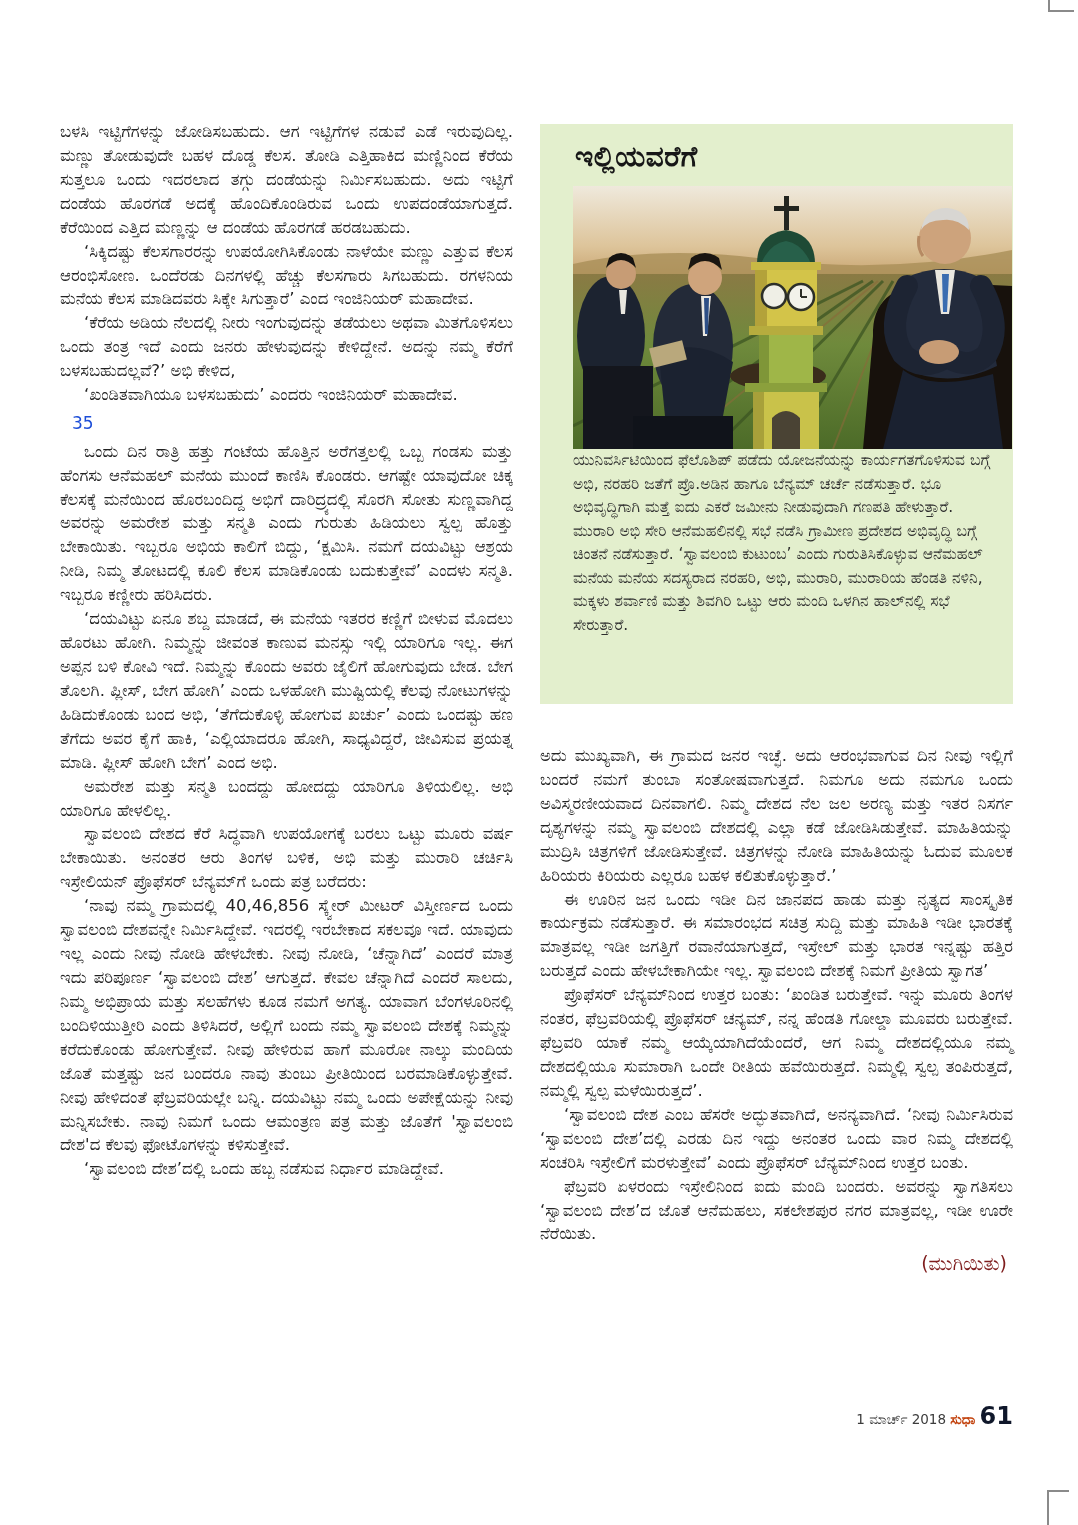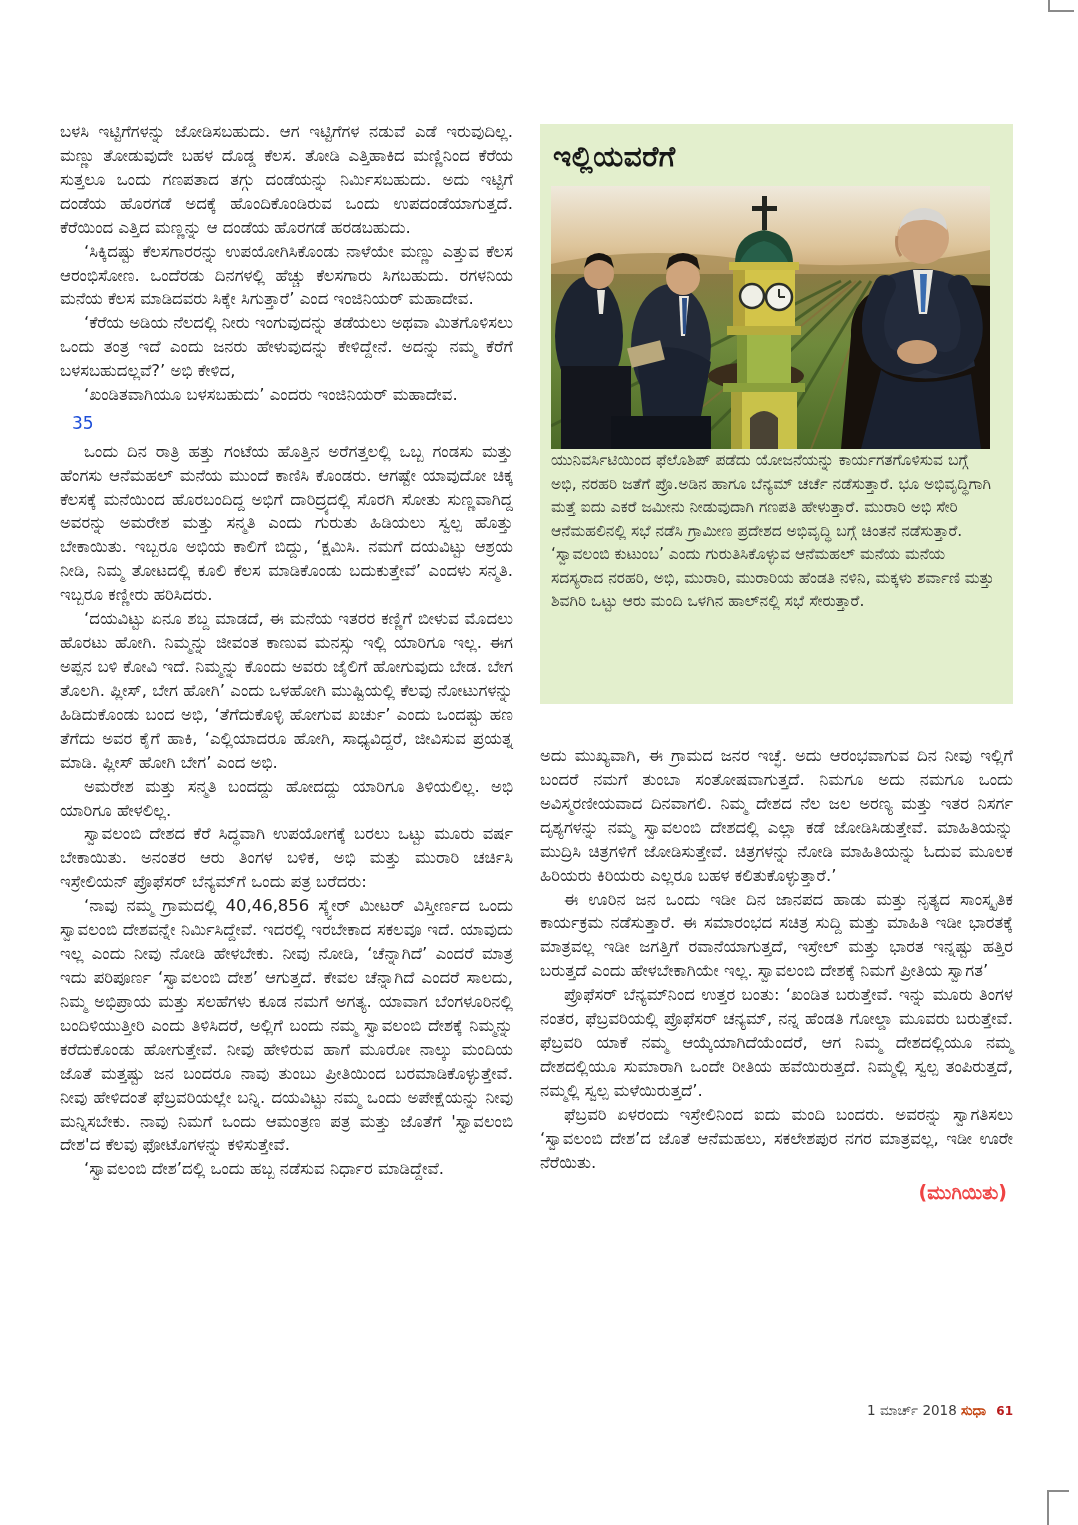--- a/index.html
+++ b/index.html
@@ -24,65 +24,65 @@
   }
   .para.indent{text-indent:24px;}
   .section-num{
     font-size:17px;color:#1d4ed8;margin:4px 0 4px 12px;text-align:left;
     font-family:"DejaVu Sans","Liberation Sans",sans-serif;
   }
 
   
   .side-box{
     position:absolute;left:540px;top:124px;width:473px;height:580px;
-    background:#e3efcd;box-sizing:border-box;padding:14px 17px 12px 11px;
+    background:#e3efcd;box-sizing:border-box;padding:14px 17px 12px 33px;
   }
   .side-box-title{
     font-size:28px;font-weight:bold;color:#171717;margin:2px 0 12px 2px;
     letter-spacing:0.5px;
   }
   .photo-frame{
     width:439px;height:263px;overflow:hidden;background:#cbb78a;
   }
   .photo-frame svg{display:block;}
   .side-caption{
     font-size:15.5px;line-height:1.52;color:#2d2d2d;
     text-align:left;word-break:break-word;
   }
 
   
   .end-mark{
     margin-top:6px;text-align:right;padding-right:6px;
-    color:#ef4444;font-weight:bold;font-size:19px;
+    color:#7f1d1d;font-weight:normal;font-size:19px;
   }
   .footer{
     position:absolute;left:540px;top:1402px;width:473px;text-align:right;
     color:#3c3c3c;font-size:13.5px;white-space:nowrap;
   }
   .footer .mag{font-weight:bold;color:#c2410c;}
-  .footer .pagenum{font-size:12px;font-weight:bold;color:#b91c1c;margin-left:6px;}
+  .footer .pagenum{font-size:24px;font-weight:bold;color:#0f172a;}
 
   
   .corner-mark{position:absolute;}
   .corner-mark.tr{
     left:1048px;top:0;width:24px;height:10px;
     border-left:2px solid #8a8a8a;border-bottom:2px solid #8a8a8a;
   }
   .corner-mark.br{
     left:1047px;top:1490px;width:20px;height:35px;
     border-left:2px solid #8a8a8a;border-top:2px solid #8a8a8a;
   }
 </style>
 </head>
 <body>
 
 <div class="page">
 
   <div class="left-col">
-    <p class="para">ಬಳಸಿ ಇಟ್ಟಿಗೆಗಳನ್ನು ಜೋಡಿಸಬಹುದು. ಆಗ ಇಟ್ಟಿಗೆಗಳ ನಡುವೆ ಎಡೆ ಇರುವುದಿಲ್ಲ. ಮಣ್ಣು ತೋಡುವುದೇ ಬಹಳ ದೊಡ್ಡ ಕೆಲಸ. ತೋಡಿ ಎತ್ತಿಹಾಕಿದ ಮಣ್ಣಿನಿಂದ ಕೆರೆಯ ಸುತ್ತಲೂ ಒಂದು ಗಣಪತಾದ ತಗ್ಗು ದಂಡೆಯನ್ನು ನಿರ್ಮಿಸಬಹುದು. ಅದು ಇಟ್ಟಿಗೆ ದಂಡೆಯ ಹೊರಗಡೆ ಅದಕ್ಕೆ ಹೊಂದಿಕೊಂಡಿರುವ ಒಂದು ಉಪದಂಡೆಯಾಗುತ್ತದೆ. ಕೆರೆಯಿಂದ ಎತ್ತಿದ ಮಣ್ಣನ್ನು ಆ ದಂಡೆಯ ಹೊರಗಡೆ ಹರಡಬಹುದು.</p>
+    <p class="para">ಬಳಸಿ ಇಟ್ಟಿಗೆಗಳನ್ನು ಜೋಡಿಸಬಹುದು. ಆಗ ಇಟ್ಟಿಗೆಗಳ ನಡುವೆ ಎಡೆ ಇರುವುದಿಲ್ಲ. ಮಣ್ಣು ತೋಡುವುದೇ ಬಹಳ ದೊಡ್ಡ ಕೆಲಸ. ತೋಡಿ ಎತ್ತಿಹಾಕಿದ ಮಣ್ಣಿನಿಂದ ಕೆರೆಯ ಸುತ್ತಲೂ ಒಂದು ಇದರಲಾದ ತಗ್ಗು ದಂಡೆಯನ್ನು ನಿರ್ಮಿಸಬಹುದು. ಅದು ಇಟ್ಟಿಗೆ ದಂಡೆಯ ಹೊರಗಡೆ ಅದಕ್ಕೆ ಹೊಂದಿಕೊಂಡಿರುವ ಒಂದು ಉಪದಂಡೆಯಾಗುತ್ತದೆ. ಕೆರೆಯಿಂದ ಎತ್ತಿದ ಮಣ್ಣನ್ನು ಆ ದಂಡೆಯ ಹೊರಗಡೆ ಹರಡಬಹುದು.</p>
     <p class="para indent">‘ಸಿಕ್ಕಿದಷ್ಟು ಕೆಲಸಗಾರರನ್ನು ಉಪಯೋಗಿಸಿಕೊಂಡು ನಾಳೆಯೇ ಮಣ್ಣು ಎತ್ತುವ ಕೆಲಸ ಆರಂಭಿಸೋಣ. ಒಂದೆರಡು ದಿನಗಳಲ್ಲಿ ಹೆಚ್ಚು ಕೆಲಸಗಾರು ಸಿಗಬಹುದು. ರಗಳನಿಯ ಮನೆಯ ಕೆಲಸ ಮಾಡಿದವರು ಸಿಕ್ಕೇ ಸಿಗುತ್ತಾರೆ’ ಎಂದ ಇಂಜಿನಿಯರ್ ಮಹಾದೇವ.</p>
     <p class="para indent">‘ಕೆರೆಯ ಅಡಿಯ ನೆಲದಲ್ಲಿ ನೀರು ಇಂಗುವುದನ್ನು ತಡೆಯಲು ಅಥವಾ ಮಿತಗೊಳಿಸಲು ಒಂದು ತಂತ್ರ ಇದೆ ಎಂದು ಜನರು ಹೇಳುವುದನ್ನು ಕೇಳಿದ್ದೇನೆ. ಅದನ್ನು ನಮ್ಮ ಕೆರೆಗೆ ಬಳಸಬಹುದಲ್ಲವೆ?’ ಅಭಿ ಕೇಳಿದ,</p>
     <p class="para indent">‘ಖಂಡಿತವಾಗಿಯೂ ಬಳಸಬಹುದು’ ಎಂದರು ಇಂಜಿನಿಯರ್ ಮಹಾದೇವ.</p>
     <p class="para section-num">35</p>
     <p class="para indent">ಒಂದು ದಿನ ರಾತ್ರಿ ಹತ್ತು ಗಂಟೆಯ ಹೊತ್ತಿನ ಅರೆಗತ್ತಲಲ್ಲಿ ಒಬ್ಬ ಗಂಡಸು ಮತ್ತು ಹೆಂಗಸು ಆನೆಮಹಲ್ ಮನೆಯ ಮುಂದೆ ಕಾಣಿಸಿ ಕೊಂಡರು. ಆಗಷ್ಟೇ ಯಾವುದೋ ಚಿಕ್ಕ ಕೆಲಸಕ್ಕೆ ಮನೆಯಿಂದ ಹೊರಬಂದಿದ್ದ ಅಭಿಗೆ ದಾರಿದ್ರ್ಯದಲ್ಲಿ ಸೊರಗಿ ಸೋತು ಸುಣ್ಣವಾಗಿದ್ದ ಅವರನ್ನು ಅಮರೇಶ ಮತ್ತು ಸನ್ಮತಿ ಎಂದು ಗುರುತು ಹಿಡಿಯಲು ಸ್ವಲ್ಪ ಹೊತ್ತು ಬೇಕಾಯಿತು. ಇಬ್ಬರೂ ಅಭಿಯ ಕಾಲಿಗೆ ಬಿದ್ದು, ‘ಕ್ಷಮಿಸಿ. ನಮಗೆ ದಯವಿಟ್ಟು ಆಶ್ರಯ ನೀಡಿ, ನಿಮ್ಮ ತೋಟದಲ್ಲಿ ಕೂಲಿ ಕೆಲಸ ಮಾಡಿಕೊಂಡು ಬದುಕುತ್ತೇವೆ’ ಎಂದಳು ಸನ್ಮತಿ. ಇಬ್ಬರೂ ಕಣ್ಣೀರು ಹರಿಸಿದರು.</p>
     <p class="para indent">‘ದಯವಿಟ್ಟು ಏನೂ ಶಬ್ದ ಮಾಡದೆ, ಈ ಮನೆಯ ಇತರರ ಕಣ್ಣಿಗೆ ಬೀಳುವ ಮೊದಲು ಹೊರಟು ಹೋಗಿ. ನಿಮ್ಮನ್ನು ಜೀವಂತ ಕಾಣುವ ಮನಸ್ಸು ಇಲ್ಲಿ ಯಾರಿಗೂ ಇಲ್ಲ. ಈಗ ಅಪ್ಪನ ಬಳಿ ಕೋವಿ ಇದೆ. ನಿಮ್ಮನ್ನು ಕೊಂದು ಅವರು ಜೈಲಿಗೆ ಹೋಗುವುದು ಬೇಡ. ಬೇಗ ತೊಲಗಿ. ಪ್ಲೀಸ್, ಬೇಗ ಹೋಗಿ’ ಎಂದು ಒಳಹೋಗಿ ಮುಷ್ಟಿಯಲ್ಲಿ ಕೆಲವು ನೋಟುಗಳನ್ನು ಹಿಡಿದುಕೊಂಡು ಬಂದ ಅಭಿ, ‘ತೆಗೆದುಕೊಳ್ಳಿ ಹೋಗುವ ಖರ್ಚು’ ಎಂದು ಒಂದಷ್ಟು ಹಣ ತೆಗೆದು ಅವರ ಕೈಗೆ ಹಾಕಿ, ‘ಎಲ್ಲಿಯಾದರೂ ಹೋಗಿ, ಸಾಧ್ಯವಿದ್ದರೆ, ಜೀವಿಸುವ ಪ್ರಯತ್ನ ಮಾಡಿ. ಪ್ಲೀಸ್ ಹೋಗಿ ಬೇಗ’ ಎಂದ ಅಭಿ.</p>
     <p class="para indent">ಅಮರೇಶ ಮತ್ತು ಸನ್ಮತಿ ಬಂದದ್ದು ಹೋದದ್ದು ಯಾರಿಗೂ ತಿಳಿಯಲಿಲ್ಲ. ಅಭಿ ಯಾರಿಗೂ ಹೇಳಲಿಲ್ಲ.</p>
     <p class="para indent">ಸ್ವಾವಲಂಬಿ ದೇಶದ ಕೆರೆ ಸಿದ್ಧವಾಗಿ ಉಪಯೋಗಕ್ಕೆ ಬರಲು ಒಟ್ಟು ಮೂರು ವರ್ಷ ಬೇಕಾಯಿತು. ಅನಂತರ ಆರು ತಿಂಗಳ ಬಳಿಕ, ಅಭಿ ಮತ್ತು ಮುರಾರಿ ಚರ್ಚಿಸಿ ಇಸ್ರೇಲಿಯನ್ ಪ್ರೊಫೆಸರ್ ಬೆನ್ಯಮ್‌ಗೆ ಒಂದು ಪತ್ರ ಬರೆದರು:</p>
     <p class="para indent">‘ನಾವು ನಮ್ಮ ಗ್ರಾಮದಲ್ಲಿ 40,46,856 ಸ್ಕ್ವೇರ್ ಮೀಟರ್ ವಿಸ್ತೀರ್ಣದ ಒಂದು ಸ್ವಾವಲಂಬಿ ದೇಶವನ್ನೇ ನಿರ್ಮಿಸಿದ್ದೇವೆ. ಇದರಲ್ಲಿ ಇರಬೇಕಾದ ಸಕಲವೂ ಇದೆ. ಯಾವುದು ಇಲ್ಲ ಎಂದು ನೀವು ನೋಡಿ ಹೇಳಬೇಕು. ನೀವು ನೋಡಿ, ‘ಚೆನ್ನಾಗಿದೆ’ ಎಂದರೆ ಮಾತ್ರ ಇದು ಪರಿಪೂರ್ಣ ‘ಸ್ವಾವಲಂಬಿ ದೇಶ’ ಆಗುತ್ತದೆ. ಕೇವಲ ಚೆನ್ನಾಗಿದೆ ಎಂದರೆ ಸಾಲದು, ನಿಮ್ಮ ಅಭಿಪ್ರಾಯ ಮತ್ತು ಸಲಹೆಗಳು ಕೂಡ ನಮಗೆ ಅಗತ್ಯ. ಯಾವಾಗ ಬೆಂಗಳೂರಿನಲ್ಲಿ ಬಂದಿಳಿಯುತ್ತೀರಿ ಎಂದು ತಿಳಿಸಿದರೆ, ಅಲ್ಲಿಗೆ ಬಂದು ನಮ್ಮ ಸ್ವಾವಲಂಬಿ ದೇಶಕ್ಕೆ ನಿಮ್ಮನ್ನು ಕರೆದುಕೊಂಡು ಹೋಗುತ್ತೇವೆ. ನೀವು ಹೇಳಿರುವ ಹಾಗೆ ಮೂರೋ ನಾಲ್ಕು ಮಂದಿಯ ಜೊತೆ ಮತ್ತಷ್ಟು ಜನ ಬಂದರೂ ನಾವು ತುಂಬು ಪ್ರೀತಿಯಿಂದ ಬರಮಾಡಿಕೊಳ್ಳುತ್ತೇವೆ. ನೀವು ಹೇಳಿದಂತೆ ಫೆಬ್ರವರಿಯಲ್ಲೇ ಬನ್ನಿ. ದಯವಿಟ್ಟು ನಮ್ಮ ಒಂದು ಅಪೇಕ್ಷೆಯನ್ನು ನೀವು ಮನ್ನಿಸಬೇಕು. ನಾವು ನಿಮಗೆ ಒಂದು ಆಮಂತ್ರಣ ಪತ್ರ ಮತ್ತು ಜೊತೆಗೆ 'ಸ್ವಾವಲಂಬಿ ದೇಶ'ದ ಕೆಲವು ಫೋಟೊಗಳನ್ನು ಕಳಿಸುತ್ತೇವೆ.</p>
     <p class="para indent">‘ಸ್ವಾವಲಂಬಿ ದೇಶ’ದಲ್ಲಿ ಒಂದು ಹಬ್ಬ ನಡೆಸುವ ನಿರ್ಧಾರ ಮಾಡಿದ್ದೇವೆ.</p>
@@ -195,20 +195,21 @@
       </svg>
     </div>
 
     <div class="side-caption">ಯುನಿವರ್ಸಿಟಿಯಿಂದ ಫೆಲೊಶಿಪ್ ಪಡೆದು ಯೋಜನೆಯನ್ನು ಕಾರ್ಯಗತಗೊಳಿಸುವ ಬಗ್ಗೆ ಅಭಿ, ನರಹರಿ ಜತೆಗೆ ಪ್ರೊ.ಅಡಿನ ಹಾಗೂ ಬೆನ್ಯಮ್ ಚರ್ಚೆ ನಡೆಸುತ್ತಾರೆ. ಭೂ ಅಭಿವೃದ್ಧಿಗಾಗಿ ಮತ್ತೆ ಐದು ಎಕರೆ ಜಮೀನು ನೀಡುವುದಾಗಿ ಗಣಪತಿ ಹೇಳುತ್ತಾರೆ. ಮುರಾರಿ ಅಭಿ ಸೇರಿ ಆನೆಮಹಲಿನಲ್ಲಿ ಸಭೆ ನಡೆಸಿ ಗ್ರಾಮೀಣ ಪ್ರದೇಶದ ಅಭಿವೃದ್ಧಿ ಬಗ್ಗೆ ಚಿಂತನೆ ನಡೆಸುತ್ತಾರೆ. ‘ಸ್ವಾವಲಂಬಿ ಕುಟುಂಬ’ ಎಂದು ಗುರುತಿಸಿಕೊಳ್ಳುವ ಆನೆಮಹಲ್ ಮನೆಯ ಮನೆಯ ಸದಸ್ಯರಾದ ನರಹರಿ, ಅಭಿ, ಮುರಾರಿ, ಮುರಾರಿಯ ಹೆಂಡತಿ ನಳಿನಿ, ಮಕ್ಕಳು ಶರ್ವಾಣಿ ಮತ್ತು ಶಿವಗಿರಿ ಒಟ್ಟು ಆರು ಮಂದಿ ಒಳಗಿನ ಹಾಲ್‌ನಲ್ಲಿ ಸಭೆ ಸೇರುತ್ತಾರೆ.</div>
   </div>
 
   <div class="right-col-body">
     <p class="para">ಅದು ಮುಖ್ಯವಾಗಿ, ಈ ಗ್ರಾಮದ ಜನರ ಇಚ್ಛೆ. ಅದು ಆರಂಭವಾಗುವ ದಿನ ನೀವು ಇಲ್ಲಿಗೆ ಬಂದರೆ ನಮಗೆ ತುಂಬಾ ಸಂತೋಷವಾಗುತ್ತದೆ. ನಿಮಗೂ ಅದು ನಮಗೂ ಒಂದು ಅವಿಸ್ಮರಣೀಯವಾದ ದಿನವಾಗಲಿ. ನಿಮ್ಮ ದೇಶದ ನೆಲ ಜಲ ಅರಣ್ಯ ಮತ್ತು ಇತರ ನಿಸರ್ಗ ದೃಶ್ಯಗಳನ್ನು ನಮ್ಮ ಸ್ವಾವಲಂಬಿ ದೇಶದಲ್ಲಿ ಎಲ್ಲಾ ಕಡೆ ಜೋಡಿಸಿಡುತ್ತೇವೆ. ಮಾಹಿತಿಯನ್ನು ಮುದ್ರಿಸಿ ಚಿತ್ರಗಳಿಗೆ ಜೋಡಿಸುತ್ತೇವೆ. ಚಿತ್ರಗಳನ್ನು ನೋಡಿ ಮಾಹಿತಿಯನ್ನು ಓದುವ ಮೂಲಕ ಹಿರಿಯರು ಕಿರಿಯರು ಎಲ್ಲರೂ ಬಹಳ ಕಲಿತುಕೊಳ್ಳುತ್ತಾರೆ.’</p>
     <p class="para indent">ಈ ಊರಿನ ಜನ ಒಂದು ಇಡೀ ದಿನ ಜಾನಪದ ಹಾಡು ಮತ್ತು ನೃತ್ಯದ ಸಾಂಸ್ಕೃತಿಕ ಕಾರ್ಯಕ್ರಮ ನಡೆಸುತ್ತಾರೆ. ಈ ಸಮಾರಂಭದ ಸಚಿತ್ರ ಸುದ್ದಿ ಮತ್ತು ಮಾಹಿತಿ ಇಡೀ ಭಾರತಕ್ಕೆ ಮಾತ್ರವಲ್ಲ ಇಡೀ ಜಗತ್ತಿಗೆ ರವಾನೆಯಾಗುತ್ತದೆ, ಇಸ್ರೇಲ್ ಮತ್ತು ಭಾರತ ಇನ್ನಷ್ಟು ಹತ್ತಿರ ಬರುತ್ತದೆ ಎಂದು ಹೇಳಬೇಕಾಗಿಯೇ ಇಲ್ಲ. ಸ್ವಾವಲಂಬಿ ದೇಶಕ್ಕೆ ನಿಮಗೆ ಪ್ರೀತಿಯ ಸ್ವಾಗತ’</p>
     <p class="para indent">ಪ್ರೊಫೆಸರ್ ಬೆನ್ಯಮ್‌ನಿಂದ ಉತ್ತರ ಬಂತು: ‘ಖಂಡಿತ ಬರುತ್ತೇವೆ. ಇನ್ನು ಮೂರು ತಿಂಗಳ ನಂತರ, ಫೆಬ್ರವರಿಯಲ್ಲಿ ಪ್ರೊಫೆಸರ್ ಚನ್ಯಮ್, ನನ್ನ ಹೆಂಡತಿ ಗೋಲ್ಡಾ ಮೂವರು ಬರುತ್ತೇವೆ. ಫೆಬ್ರವರಿ ಯಾಕೆ ನಮ್ಮ ಆಯ್ಕೆಯಾಗಿದೆಯೆಂದರೆ, ಆಗ ನಿಮ್ಮ ದೇಶದಲ್ಲಿಯೂ ನಮ್ಮ ದೇಶದಲ್ಲಿಯೂ ಸುಮಾರಾಗಿ ಒಂದೇ ರೀತಿಯ ಹವೆಯಿರುತ್ತದೆ. ನಿಮ್ಮಲ್ಲಿ ಸ್ವಲ್ಪ ತಂಪಿರುತ್ತದೆ, ನಮ್ಮಲ್ಲಿ ಸ್ವಲ್ಪ ಮಳೆಯಿರುತ್ತದೆ’.</p>
+    <p class="para indent">‘ಸ್ವಾವಲಂಬಿ ದೇಶ ಎಂಬ ಹೆಸರೇ ಅದ್ಭುತವಾಗಿದೆ, ಅನನ್ಯವಾಗಿದೆ. ‘ನೀವು ನಿರ್ಮಿಸಿರುವ ‘ಸ್ವಾವಲಂಬಿ ದೇಶ’ದಲ್ಲಿ ಎರಡು ದಿನ ಇದ್ದು ಅನಂತರ ಒಂದು ವಾರ ನಿಮ್ಮ ದೇಶದಲ್ಲಿ ಸಂಚರಿಸಿ ಇಸ್ರೇಲಿಗೆ ಮರಳುತ್ತೇವೆ’ ಎಂದು ಪ್ರೊಫೆಸರ್ ಬೆನ್ಯಮ್‌ನಿಂದ ಉತ್ತರ ಬಂತು.</p>
     <p class="para indent">ಫೆಬ್ರವರಿ ಏಳರಂದು ಇಸ್ರೇಲಿನಿಂದ ಐದು ಮಂದಿ ಬಂದರು. ಅವರನ್ನು ಸ್ವಾಗತಿಸಲು ‘ಸ್ವಾವಲಂಬಿ ದೇಶ’ದ ಜೊತೆ ಆನೆಮಹಲು,  ಸಕಲೇಶಪುರ ನಗರ ಮಾತ್ರವಲ್ಲ, ಇಡೀ ಊರೇ ನೆರೆಯಿತು.</p>
     <div class="end-mark">(ಮುಗಿಯಿತು)</div>
   </div>
 
   <div class="footer">
     <span>1 ಮಾರ್ಚ್ 2018</span>
     <span class="mag">ಸುಧಾ</span>
     <span class="pagenum">61</span>
   </div>
 

